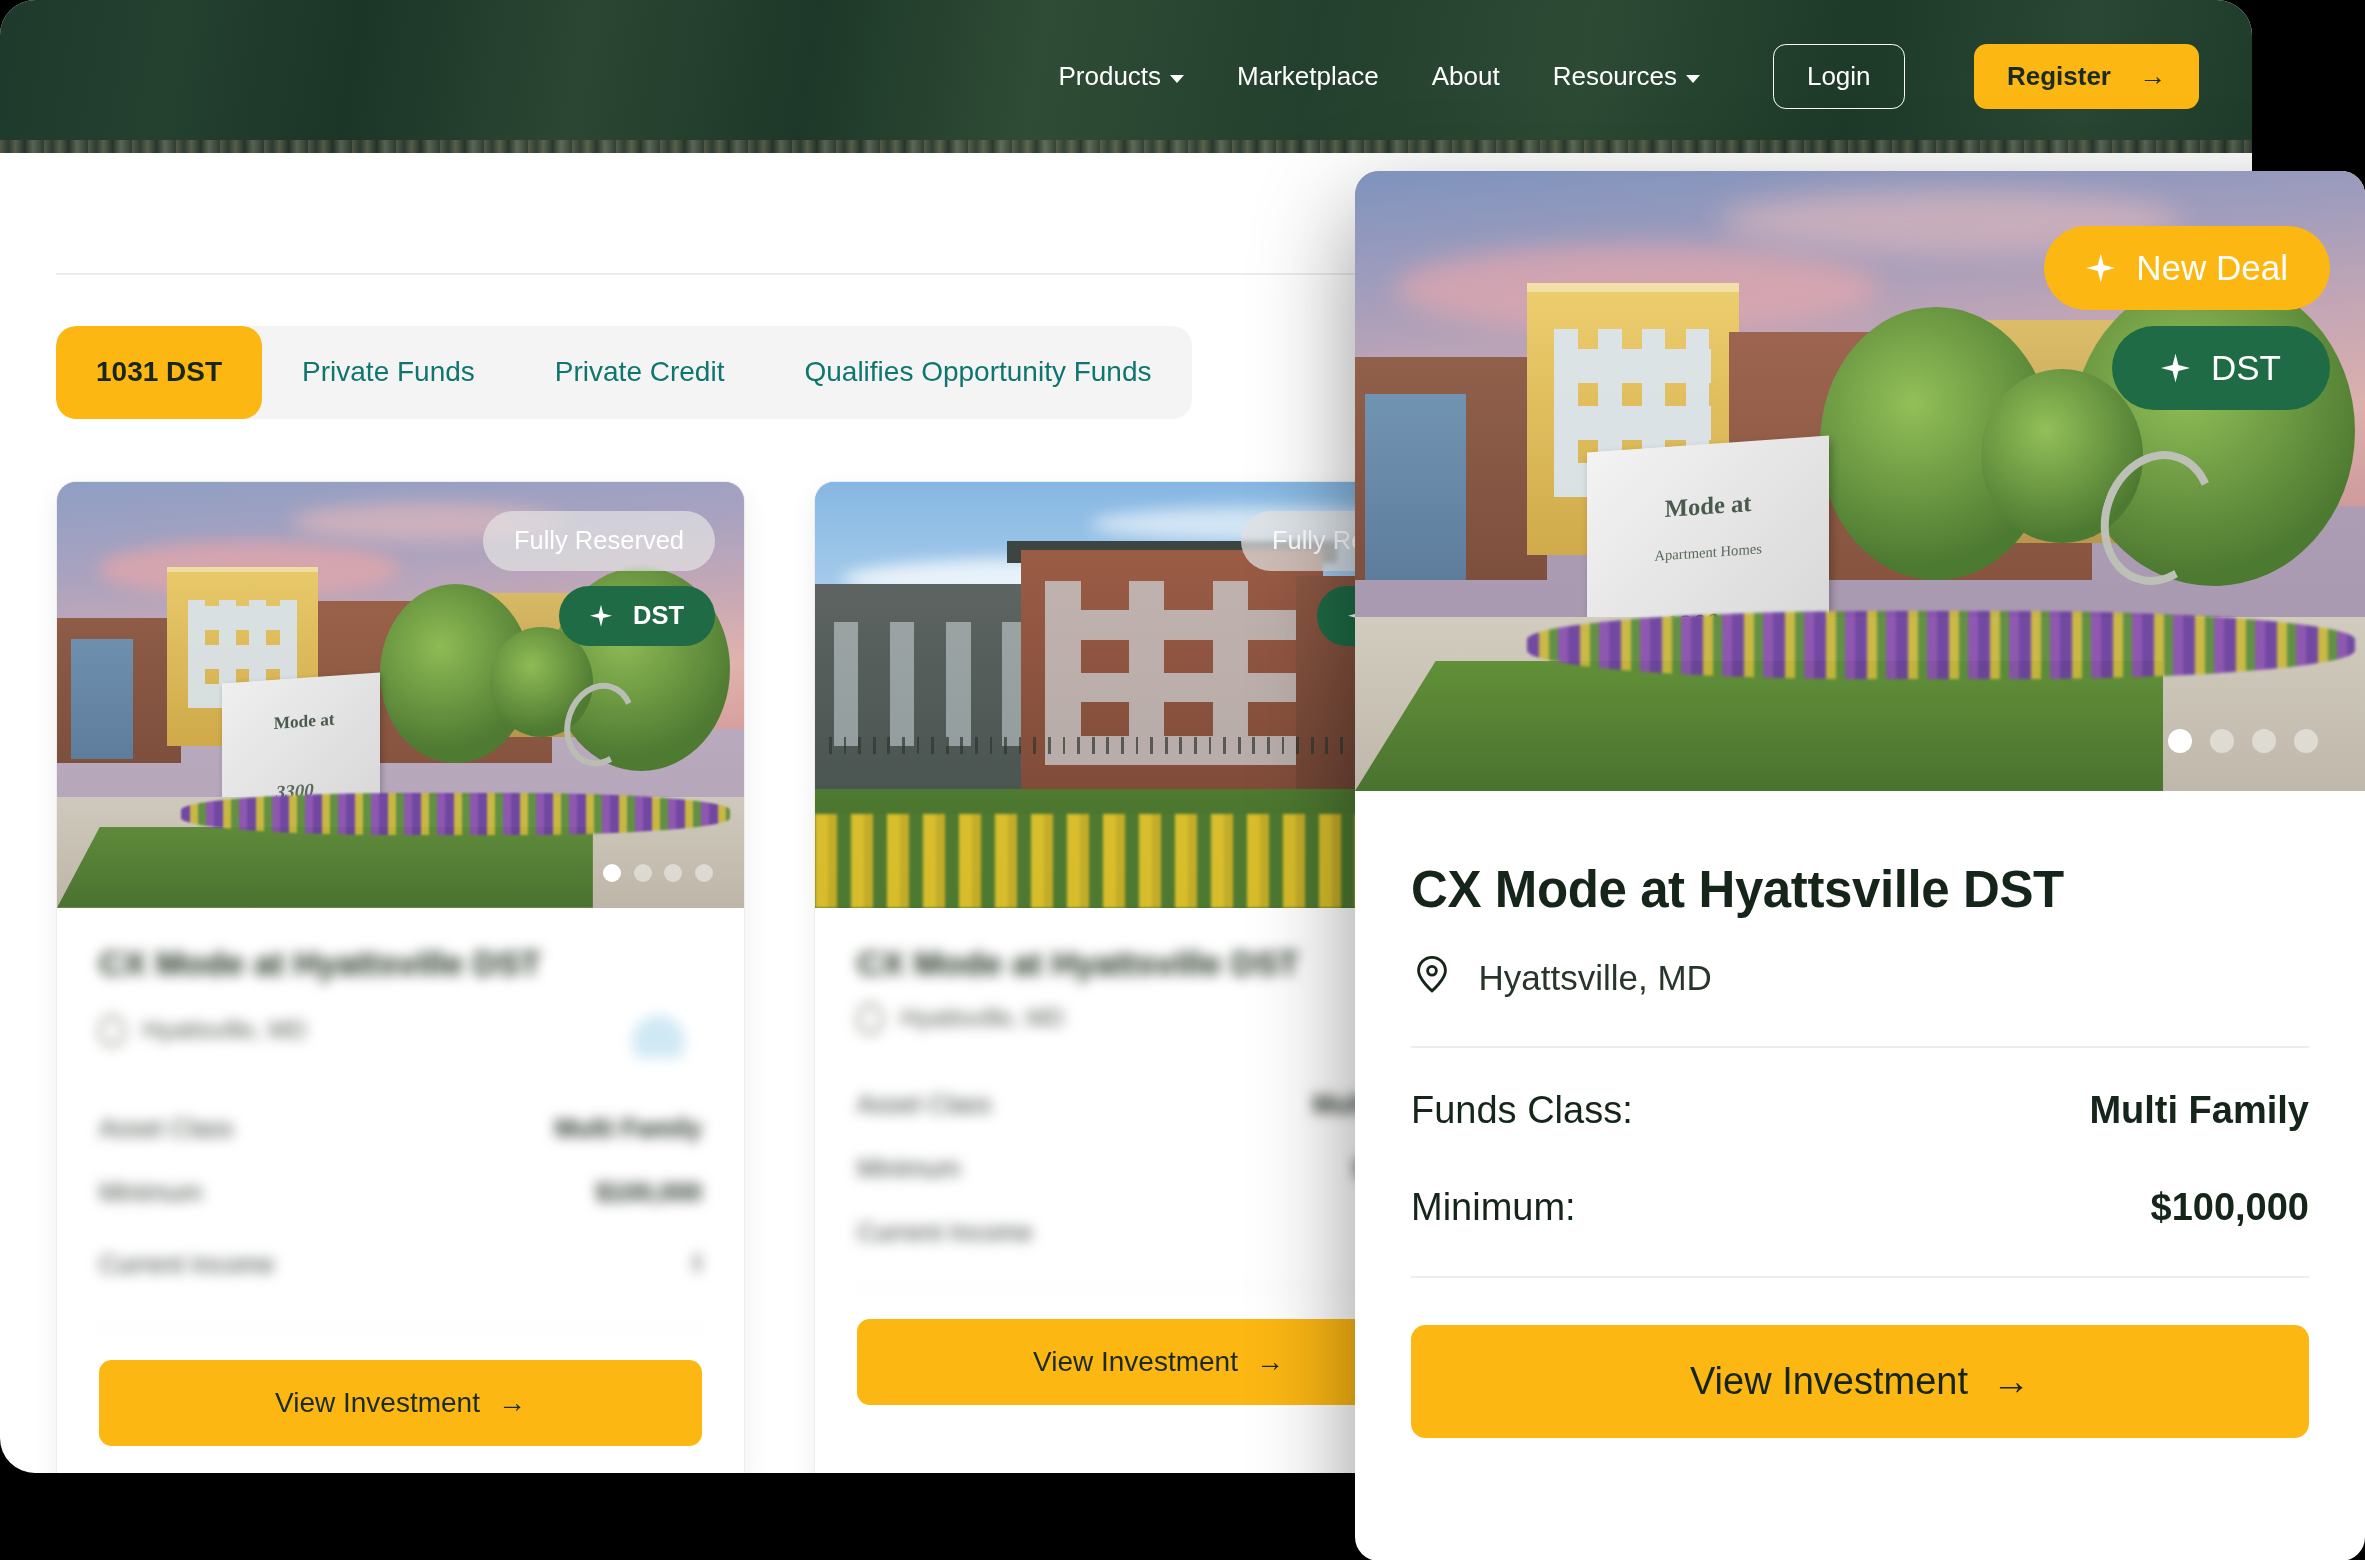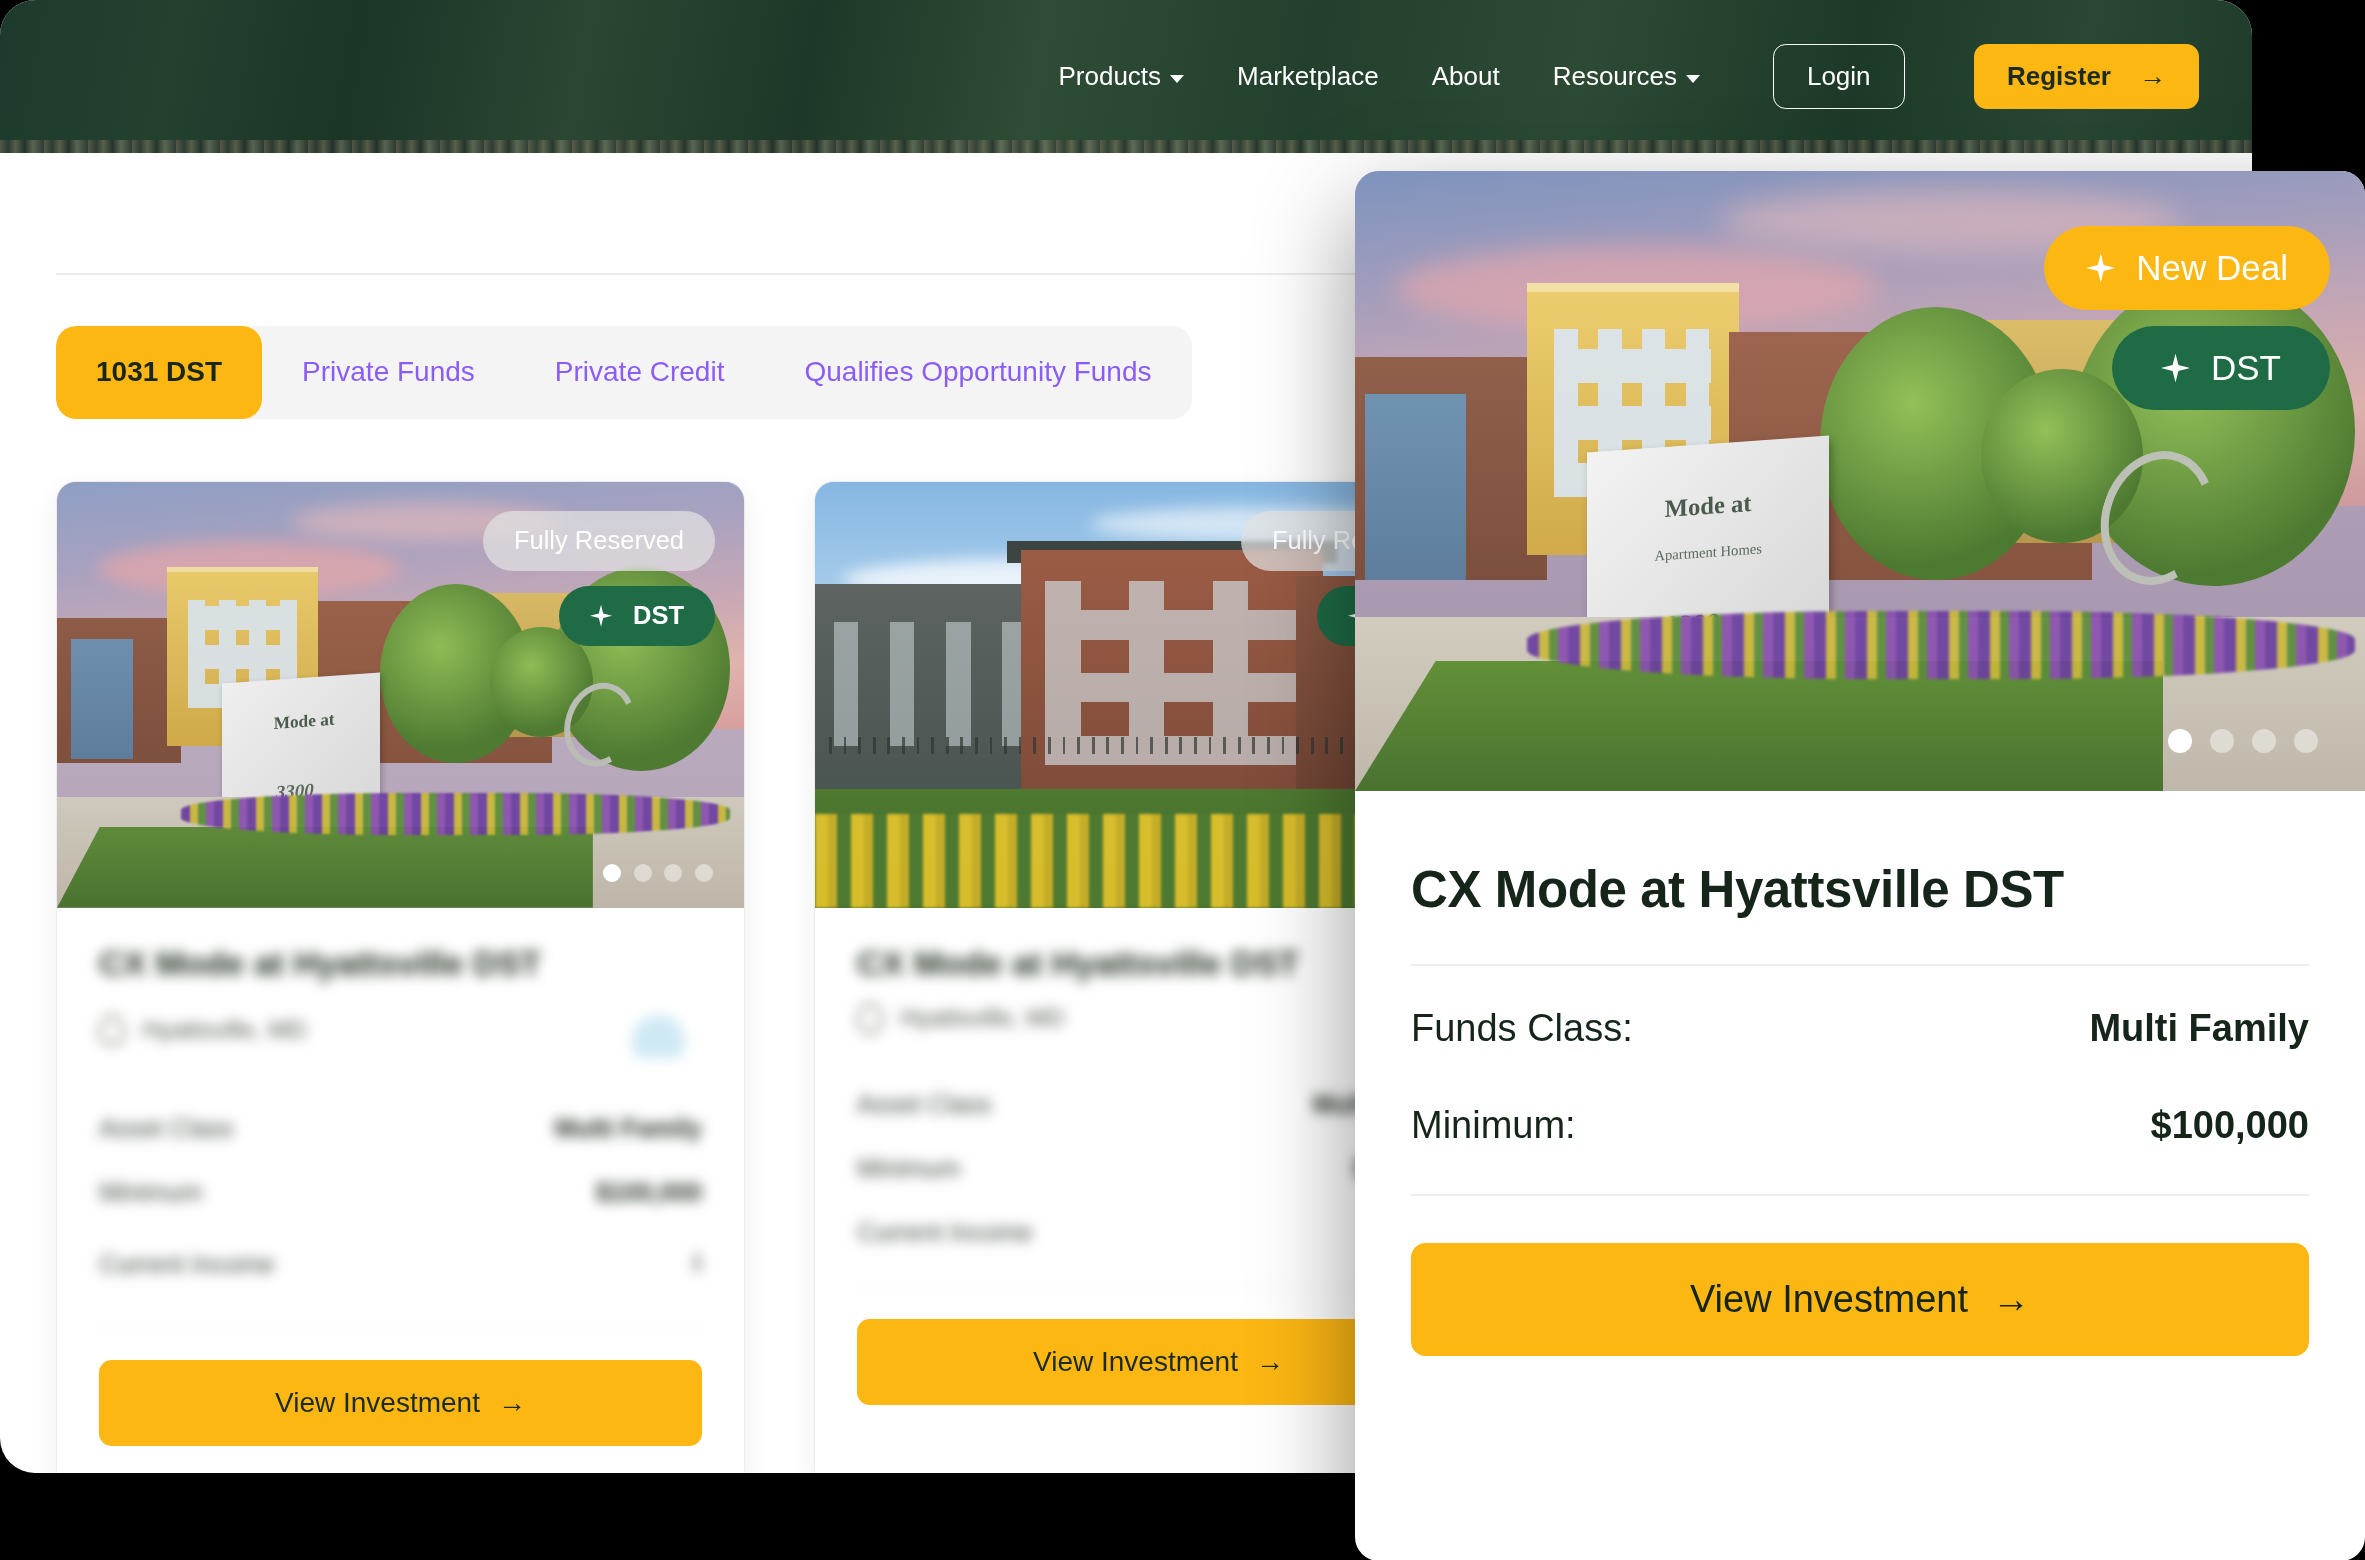--- a/index.html
+++ b/index.html
@@ -175,21 +175,21 @@
     border-radius: 20px;
     overflow: hidden;
     height: 93px;
   }
   .tab {
     display: inline-flex;
     align-items: center;
     justify-content: center;
     padding: 0 40px;
     font-size: 28px;
-    color: #8b5cf6;
+    color: #0f766e;
     background: transparent;
     border: none;
     font-family: inherit;
     cursor: pointer;
     white-space: nowrap;
   }
   .tab.active {
     background: #FCB713;
     border-radius: 20px;
     font-weight: 600;
@@ -781,20 +781,27 @@
         <span class="dot active"></span>
         <span class="dot"></span>
         <span class="dot"></span>
         <span class="dot"></span>
       </div>
     </div>
 
     <div class="detail-body">
       <div class="detail-title">CX Mode at Hyattsville DST</div>
 
+      <div class="detail-loc">
+        <svg class="pin-icon" viewBox="0 0 24 28" fill="none">
+          <path d="M12 2a8 8 0 0 0-8 8c0 5 8 12 8 12s8-7 8-12a8 8 0 0 0-8-8z" stroke="#16251a" stroke-width="1.7"></path>
+          <circle cx="12" cy="10" r="2.6" stroke="#16251a" stroke-width="1.7"></circle>
+        </svg>
+        <span>Hyattsville, MD</span>
+      </div>
 
       <div class="detail-rule"></div>
 
       <div class="detail-rows">
         <div class="detail-row">
           <span class="lbl">Funds Class:</span>
           <span class="val">Multi Family</span>
         </div>
         <div class="detail-row">
           <span class="lbl">Minimum:</span>

